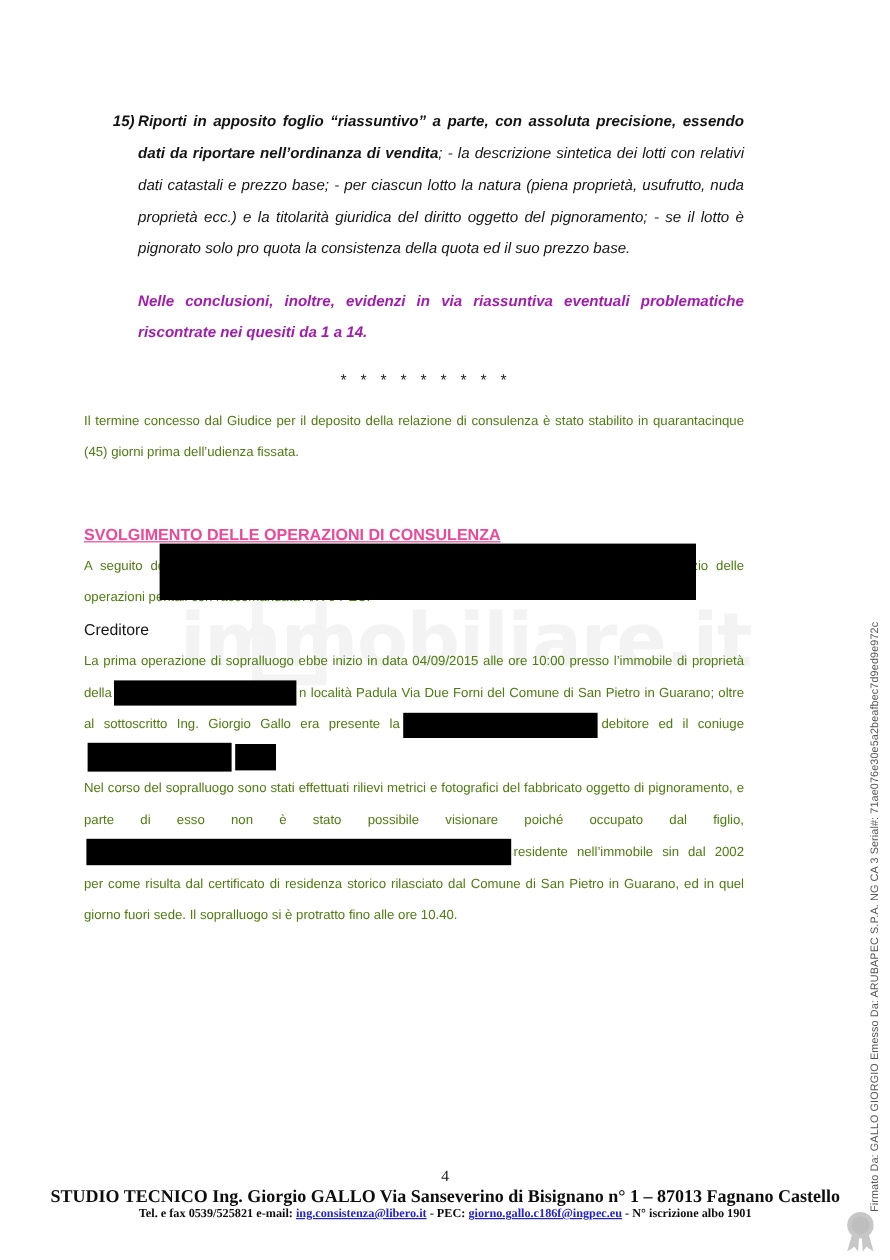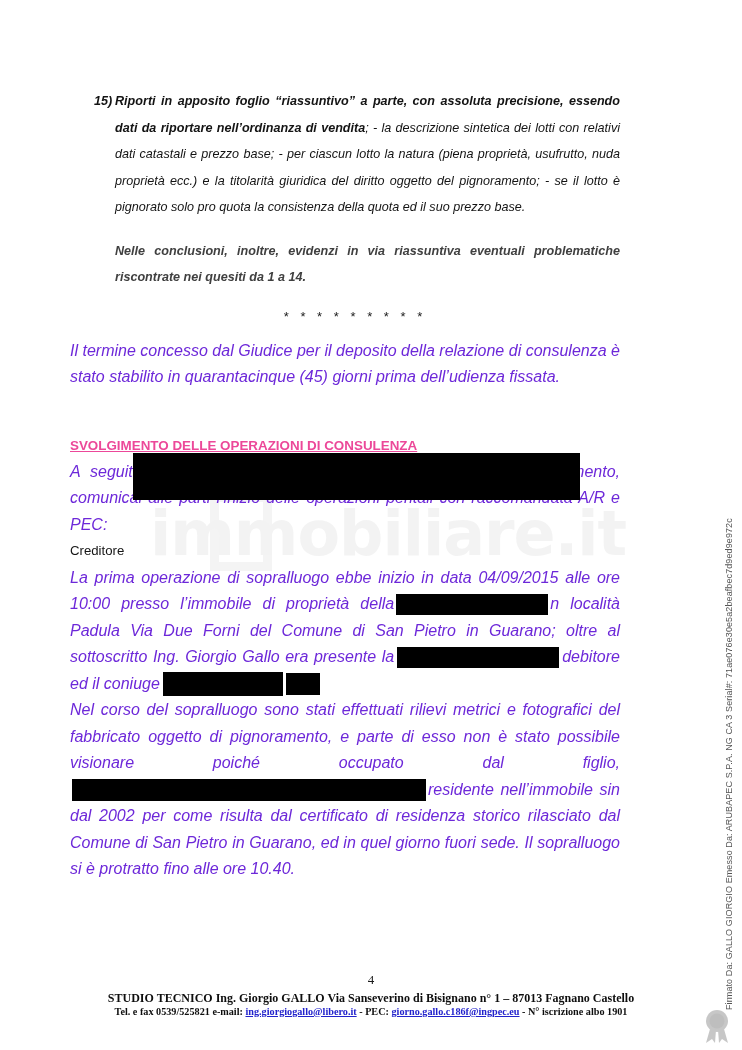--- a/index.html
+++ b/index.html
@@ -64,27 +64,26 @@
   
   .content {
     position: absolute;
     left: 70px;
     top: 0;
     width: 550px;
     z-index: 2;
   }
 
   .para {
-    font-size: 16px;
-    line-height: 26.5px;
-    color: #6d28d9;
+    font-size: 11px;
+    line-height: 26.5px;
+    color: #4d7c0f;
     text-align: justify;
     margin: 0;
     position: relative;
-    font-style: italic;
   }
 
   
   .quesito {
     position: relative;
     margin-top: 88px;
     padding-left: 45px;
     font-style: italic;
     font-size: 12.6px;
     line-height: 26.5px;
@@ -101,21 +100,21 @@
   .quesito b { font-weight: bold; }
 
   .quesito-2 {
     margin-top: 17px;
     padding-left: 45px;
     font-style: italic;
     font-weight: bold;
     font-size: 12.6px;
     line-height: 26.5px;
     text-align: justify;
-    color: #404040;
+    color: #a21caf;
   }
 
   .stars {
     margin-top: 18px;
     text-align: center;
     letter-spacing: 4px;
     font-size: 13px;
     color: #1a1a1a;
     padding-left: 20px;
   }
@@ -196,21 +195,21 @@
     line-height: 16px;
   }
   .footer-rule {
     width: 545px;
     margin: 2px auto 3px auto;
     border-top: 0px solid #000;
   }
   .footer-line {
     font-family: "Liberation Serif", serif;
     font-weight: bold;
-    font-size: 12px;
+    font-size: 15px;
     color: #0e0e0e;
     line-height: 14px;
   }
   .footer-line-2 {
     font-family: "Liberation Serif", serif;
     font-weight: bold;
     font-size: 10.2px;
     color: #0e0e0e;
     line-height: 14px;
   }
@@ -274,17 +273,17 @@
       <polygon points="10,21 6,35 12,31 15,35 16,22" fill="#9a9a9a"></polygon>
       <polygon points="24,21 28,35 22,31 19,35 18,22" fill="#9a9a9a"></polygon>
     </svg>
   </div>
 
   <div class="footer">
     <div class="page-number">4</div>
     <div class="footer-rule"></div>
     <div class="footer-line">STUDIO TECNICO Ing. Giorgio GALLO Via Sanseverino di Bisignano n° 1 – 87013 Fagnano Castello</div>
     <div class="footer-line-2">
-      <span>Tel. e fax 0539/525821 e-mail: </span><span class="mail">ing.giorgiogallo@libero.it</span><span> - PEC: </span><span class="mail">giorno.gallo.c186f@ingpec.eu</span><span> - N° iscrizione albo 1901</span>
+      <span>Tel. e fax 0539/525821 e-mail: </span><span class="mail">ing.consistenza@libero.it</span><span> - PEC: </span><span class="mail">giorno.gallo.c186f@ingpec.eu</span><span> - N° iscrizione albo 1901</span>
     </div>
   </div>
 
 </div>
 
 </body></html>

